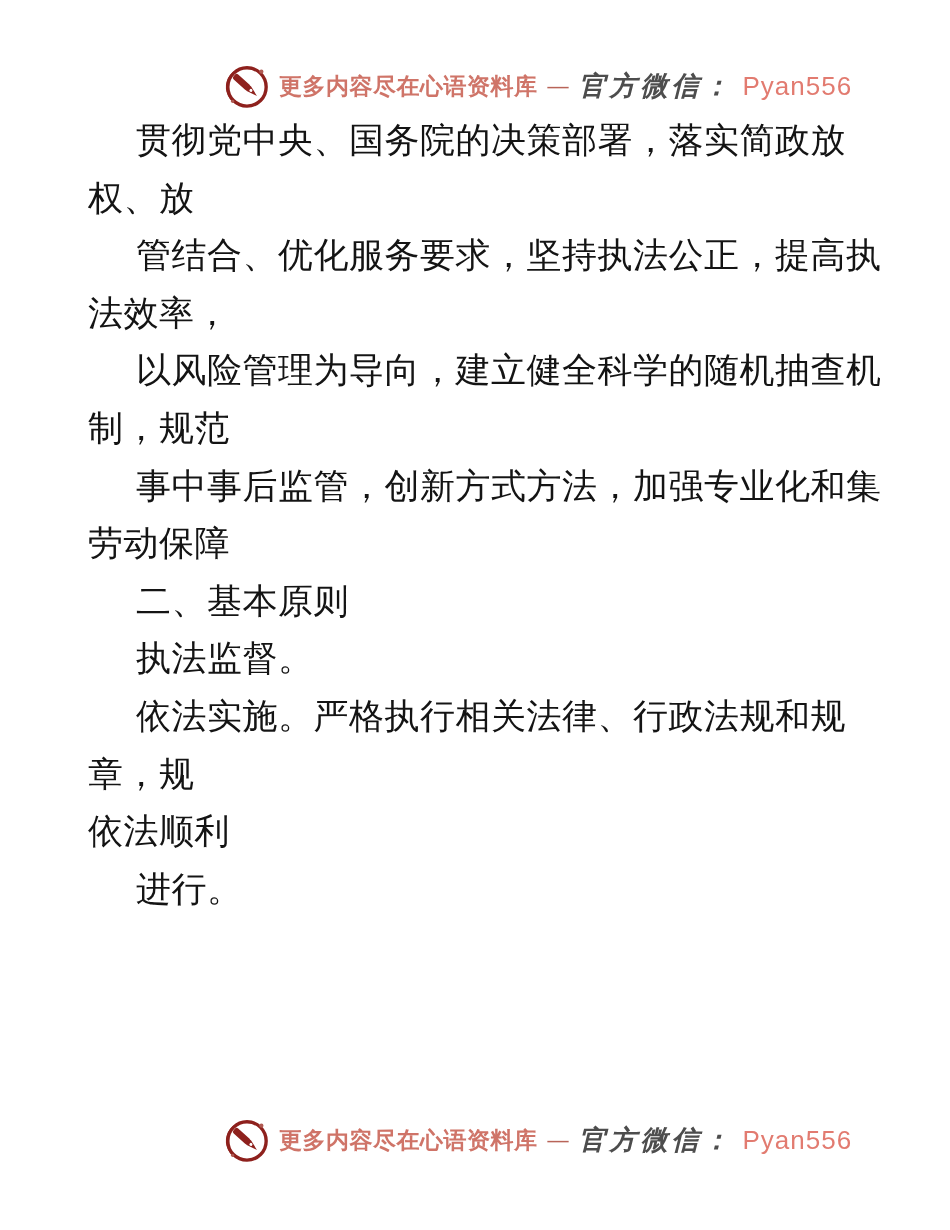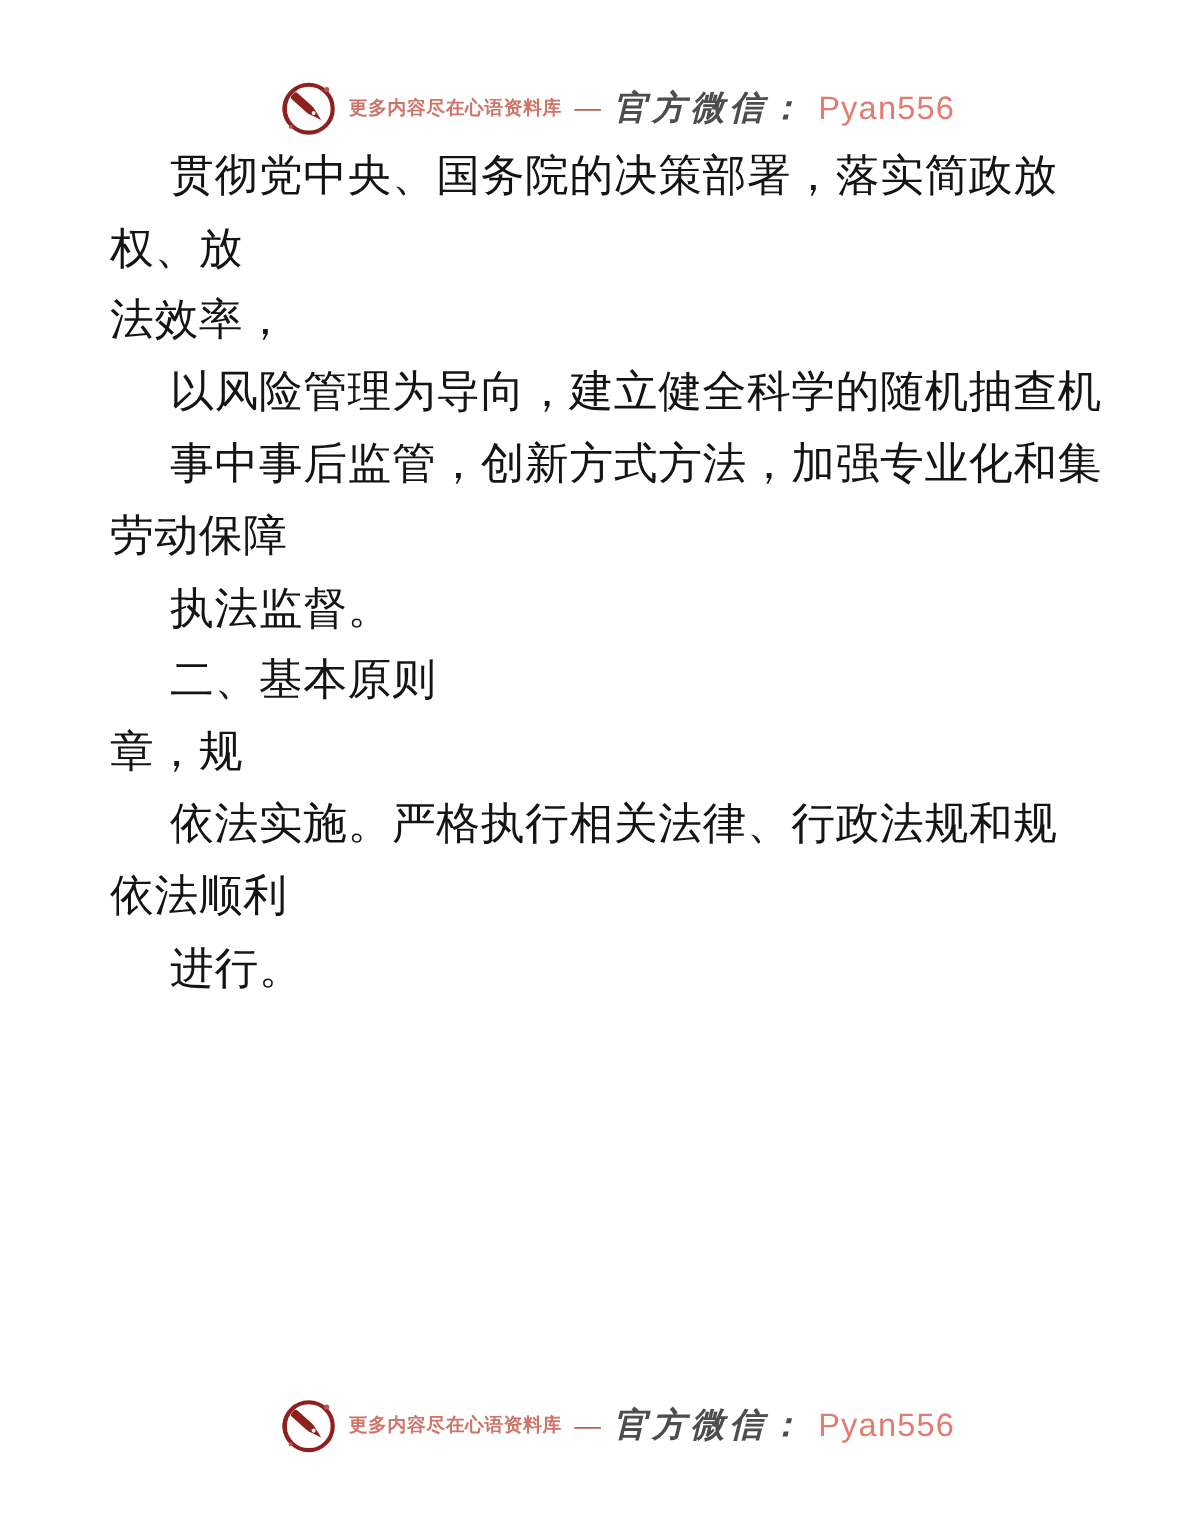--- a/index.html
+++ b/index.html
@@ -26,21 +26,21 @@
   }
   .watermark.header { top: 62px; }
   .watermark.footer { top: 1116px; }
 
   .wm-logo {
     width: 46px;
     height: 48px;
     flex: 0 0 auto;
   }
   .wm-main {
-    font-size: 15px;
+    font-size: 23px;
     font-weight: 700;
     color: #cf7468;
     letter-spacing: 0.5px;
     font-family: "Liberation Serif", "DejaVu Serif", serif;
   }
   .wm-dash {
     font-size: 21px;
     font-weight: 700;
     color: #b86458;
     margin: 0 1px;
@@ -96,28 +96,30 @@
   </svg>
   <span class="wm-main">更多内容尽在心语资料库</span>
     <span class="wm-dash">—</span>
     <span class="wm-wechat">官方微信：</span>
     <span class="wm-id">Pyan556</span>
 </div>
 
 <div class="doc-content">
   <div class="doc-line indent">贯彻党中央、国务院的决策部署，落实简政放</div>
   <div class="doc-line">权、放</div>
+  <div class="doc-line indent">管结合、优化服务要求，坚持执法公正，提高执</div>
   <div class="doc-line">法效率，</div>
   <div class="doc-line indent">以风险管理为导向，建立健全科学的随机抽查机</div>
+  <div class="doc-line">制，规范</div>
   <div class="doc-line indent">事中事后监管，创新方式方法，加强专业化和集</div>
   <div class="doc-line">劳动保障</div>
+  <div class="doc-line indent">二、基本原则</div>
   <div class="doc-line indent">执法监督。</div>
-  <div class="doc-line indent">二、基本原则</div>
+  <div class="doc-line indent">依法实施。严格执行相关法律、行政法规和规</div>
   <div class="doc-line">章，规</div>
-  <div class="doc-line indent">依法实施。严格执行相关法律、行政法规和规</div>
   <div class="doc-line">依法顺利</div>
   <div class="doc-line indent">进行。</div>
 </div>
 
 <div class="watermark footer">
   <svg class="wm-logo" viewBox="0 0 48 48" aria-hidden="true">
     <circle cx="24" cy="25" r="20" fill="#ffffff" stroke="#8e211d" stroke-width="3.5"></circle>
     <path d="M24 5 a20 20 0 0 0 0 40 a15 15 0 0 1 -4 -40 Z" fill="#8e211d"></path>
     <g transform="rotate(-48 24 25)">
       <rect x="20.5" y="7" width="7" height="21" rx="2.5" fill="#8e211d"></rect>

